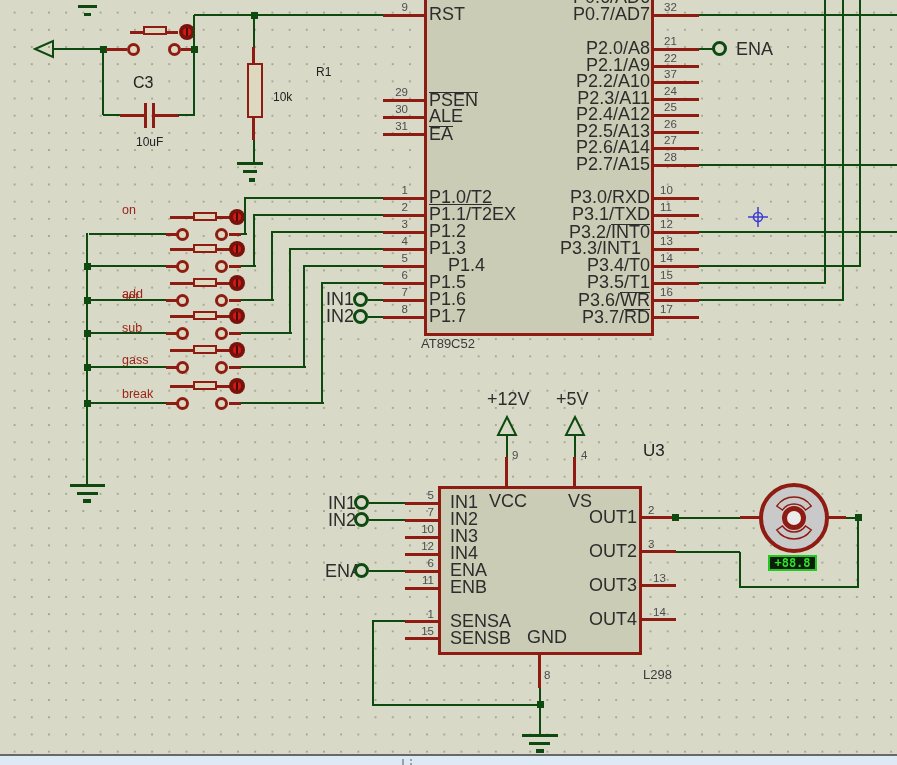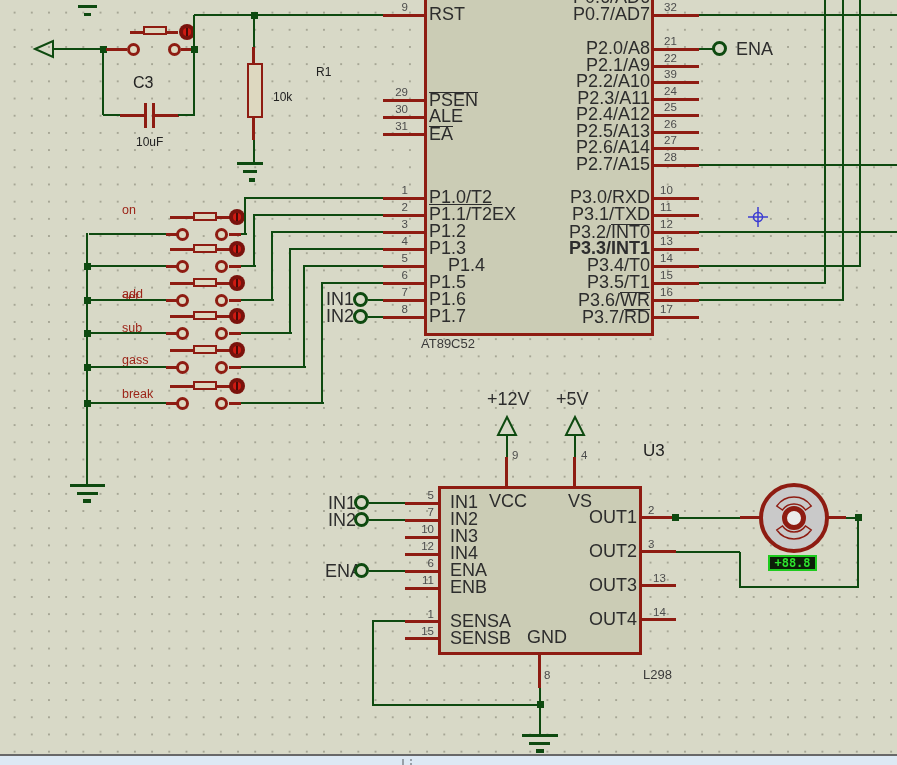--- a/index.html
+++ b/index.html
@@ -225,30 +225,30 @@
   <div class="pname" style="right:247px;top:58px;"><span>P2.1/A9</span><span class="ov"></span></div>
   <div class="pname" style="right:247px;top:74px;"><span>P2.2/A10</span><span class="ov"></span></div>
   <div class="pname" style="right:247px;top:91px;"><span>P2.3/A11</span><span class="ov"></span></div>
   <div class="pname" style="right:247px;top:107px;"><span>P2.4/A12</span><span class="ov"></span></div>
   <div class="pname" style="right:247px;top:124px;"><span>P2.5/A13</span><span class="ov"></span></div>
   <div class="pname" style="right:247px;top:140px;"><span>P2.6/A14</span><span class="ov"></span></div>
   <div class="pname" style="right:247px;top:157px;"><span>P2.7/A15</span><span class="ov"></span></div>
   <div class="pname" style="right:247px;top:190px;"><span>P3.0/RXD</span><span class="ov"></span></div>
   <div class="pname" style="right:247px;top:207px;"><span>P3.1/TXD</span><span class="ov"></span></div>
   <div class="pname" style="right:247px;top:224px;"><span>P3.2/</span><span class="ov">INT0</span></div>
-  <div class="pname" style="right:247px;top:241px;font-weight:bold;"><span>P3.3/INT1</span><span class="ov"></span></div>
+  <div class="pname" style="right:256px;top:241px;"><span>P3.3/INT1</span><span class="ov"></span></div>
   <div class="pname" style="right:247px;top:258px;"><span>P3.4/T0</span><span class="ov"></span></div>
   <div class="pname" style="right:247px;top:275px;"><span>P3.5/T1</span><span class="ov"></span></div>
   <div class="pname" style="right:247px;top:292px;"><span>P3.6/</span><span class="ov">WR</span></div>
   <div class="pname" style="right:247px;top:309px;"><span>P3.7/</span><span class="ov">RD</span></div>
 
   <div class="pnum" style="left:664px;top:1px;">32</div>
   <div class="pnum" style="left:664px;top:35px;">21</div>
   <div class="pnum" style="left:664px;top:52px;">22</div>
-  <div class="pnum" style="left:664px;top:68px;">39</div>
+  <div class="pnum" style="left:664px;top:68px;">37</div>
   <div class="pnum" style="left:664px;top:85px;">24</div>
   <div class="pnum" style="left:664px;top:101px;">25</div>
   <div class="pnum" style="left:664px;top:118px;">26</div>
   <div class="pnum" style="left:664px;top:134px;">27</div>
   <div class="pnum" style="left:664px;top:151px;">28</div>
   <div class="pnum" style="left:660px;top:184px;">10</div>
   <div class="pnum" style="left:660px;top:201px;">11</div>
   <div class="pnum" style="left:660px;top:218px;">12</div>
   <div class="pnum" style="left:660px;top:235px;">13</div>
   <div class="pnum" style="left:660px;top:252px;">14</div>

